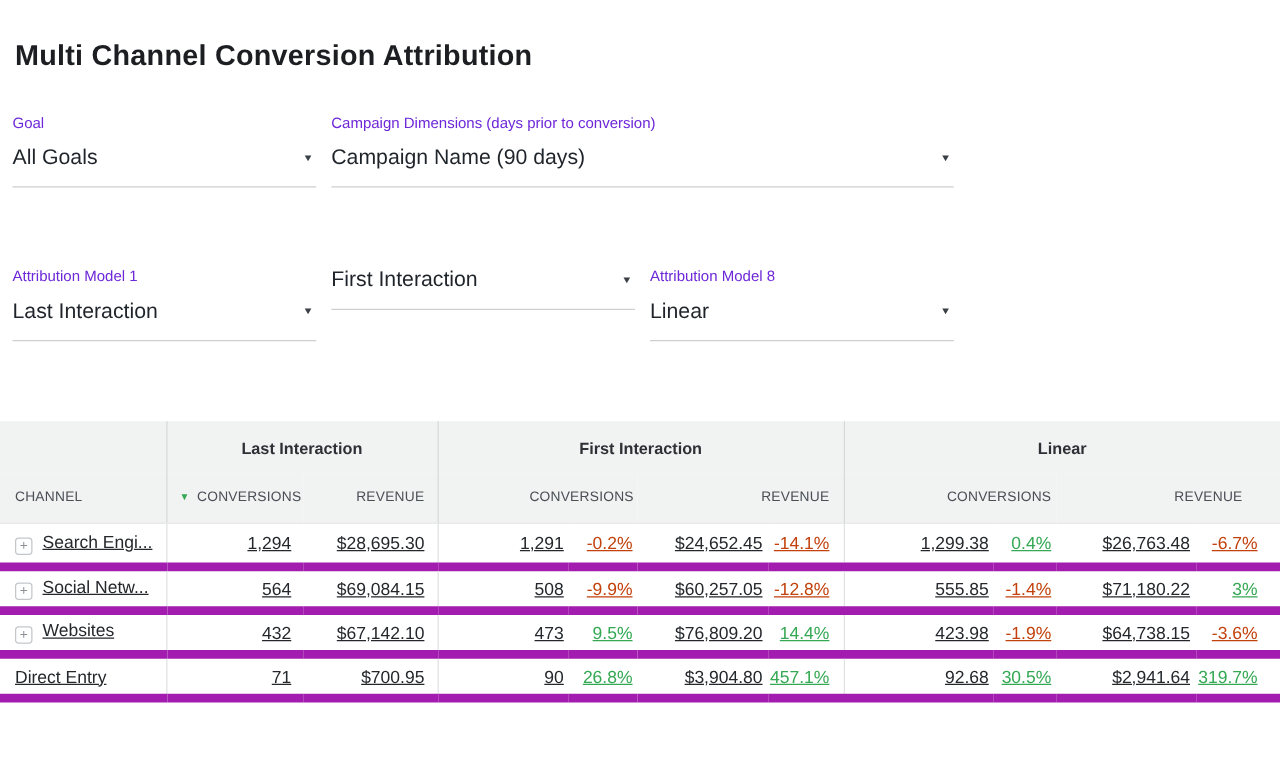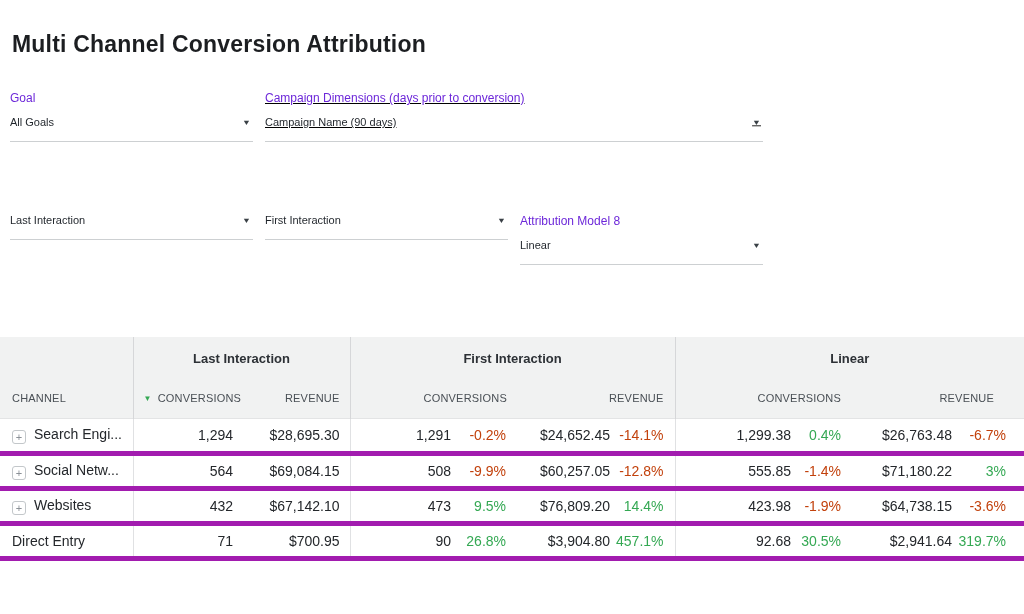--- a/index.html
+++ b/index.html
@@ -7,46 +7,46 @@
               font-family:"Liberation Sans", sans-serif; position:relative; }
 
   .page-title { position:absolute; left:12px; top:31px; font-size:23px; font-weight:600;
                 color:#1c1e21; letter-spacing:.2px; }
 
   
   .dd { position:absolute; }
   .dd-label { font-size:12px; color:#6d28d9; margin-bottom:11px; }
   .dd-control { display:flex; justify-content:space-between; align-items:center;
                 padding-bottom:13px; border-bottom:1px solid #cdd0d2; cursor:pointer; }
-  .dd-value { font-size:11px; color:#1f242a; }
+  .dd-value { font-size:17px; color:#1f242a; }
   .dd-arrow { font-size:9px; color:#3a4046; transform:scaleY(.85); margin-right:2px; }
 
   #dd-goal     { left:10px;  top:91px;  width:243px; }
-  #dd-campaign { left:265px; top:91px;  width:498px;text-decoration:underline; }
+  #dd-campaign { left:265px; top:91px;  width:498px; }
   #dd-model1   { left:10px;  top:214px; width:243px; }
   #dd-model2   { left:265px; top:214px; width:243px; }
   #dd-model3   { left:520px; top:214px; width:243px; }
 
   
   .attr-table-wrap { position:absolute; left:0; top:337px; width:1024px; }
   table { width:1024px; border-collapse:collapse; table-layout:fixed; }
 
   thead { background:#f1f2f2; }
   thead tr.group-row th { height:42px; font-size:13px; font-weight:700; color:#2d3136;
                           text-align:center; vertical-align:middle; }
   thead tr.sub-row th { height:39px; font-size:11px; font-weight:400; color:#494f55;
                         letter-spacing:.2px; vertical-align:middle; }
   thead { border-bottom:1px solid #e3e4e5; }
 
   th.group-sep, td.group-sep { border-left:1px solid #d6d7d9; }
   tbody td.group-sep { border-left-color:#e0e1e3; }
 
   tbody tr { height:35px; }
   tbody td { font-size:14px; color:#24272b; vertical-align:middle;
-             border-bottom:5px solid #a21caf; white-space:nowrap; overflow:hidden; }
+             border-bottom:7px solid #a21caf; white-space:nowrap; overflow:hidden;text-decoration:underline; }
 
   .al { text-align:left; }  .ar { text-align:right; }
   .pl12 { padding-left:12px; } .pl10 { padding-left:10px; }
   .pr10 { padding-right:10px; } .pr4 { padding-right:4px; } .pr5 { padding-right:5px; }
   .pr3 { padding-right:3px; } .pr11 { padding-right:11px; } .pr18 { padding-right:18px; }
   .pr30 { padding-right:30px; }
 
   .sort-icon { display:inline-block; font-size:8px; color:#34a853; margin-right:6px;
                transform:translateY(-1px); }
 
@@ -73,20 +73,21 @@
 
 <div class="dd" id="dd-campaign">
   <div class="dd-label">Campaign Dimensions (days prior to conversion)</div>
   <div class="dd-control">
     <span class="dd-value">Campaign Name (90 days)</span>
     <span class="dd-arrow">▼</span>
   </div>
 </div>
 
 <div class="dd" id="dd-model1">
+  <div class="dd-label">Attribution Model 1</div>
   <div class="dd-control">
     <span class="dd-value">Last Interaction</span>
     <span class="dd-arrow">▼</span>
   </div>
 </div>
 
 <div class="dd" id="dd-model2">
   <div class="dd-control">
     <span class="dd-value">First Interaction</span>
     <span class="dd-arrow">▼</span>

